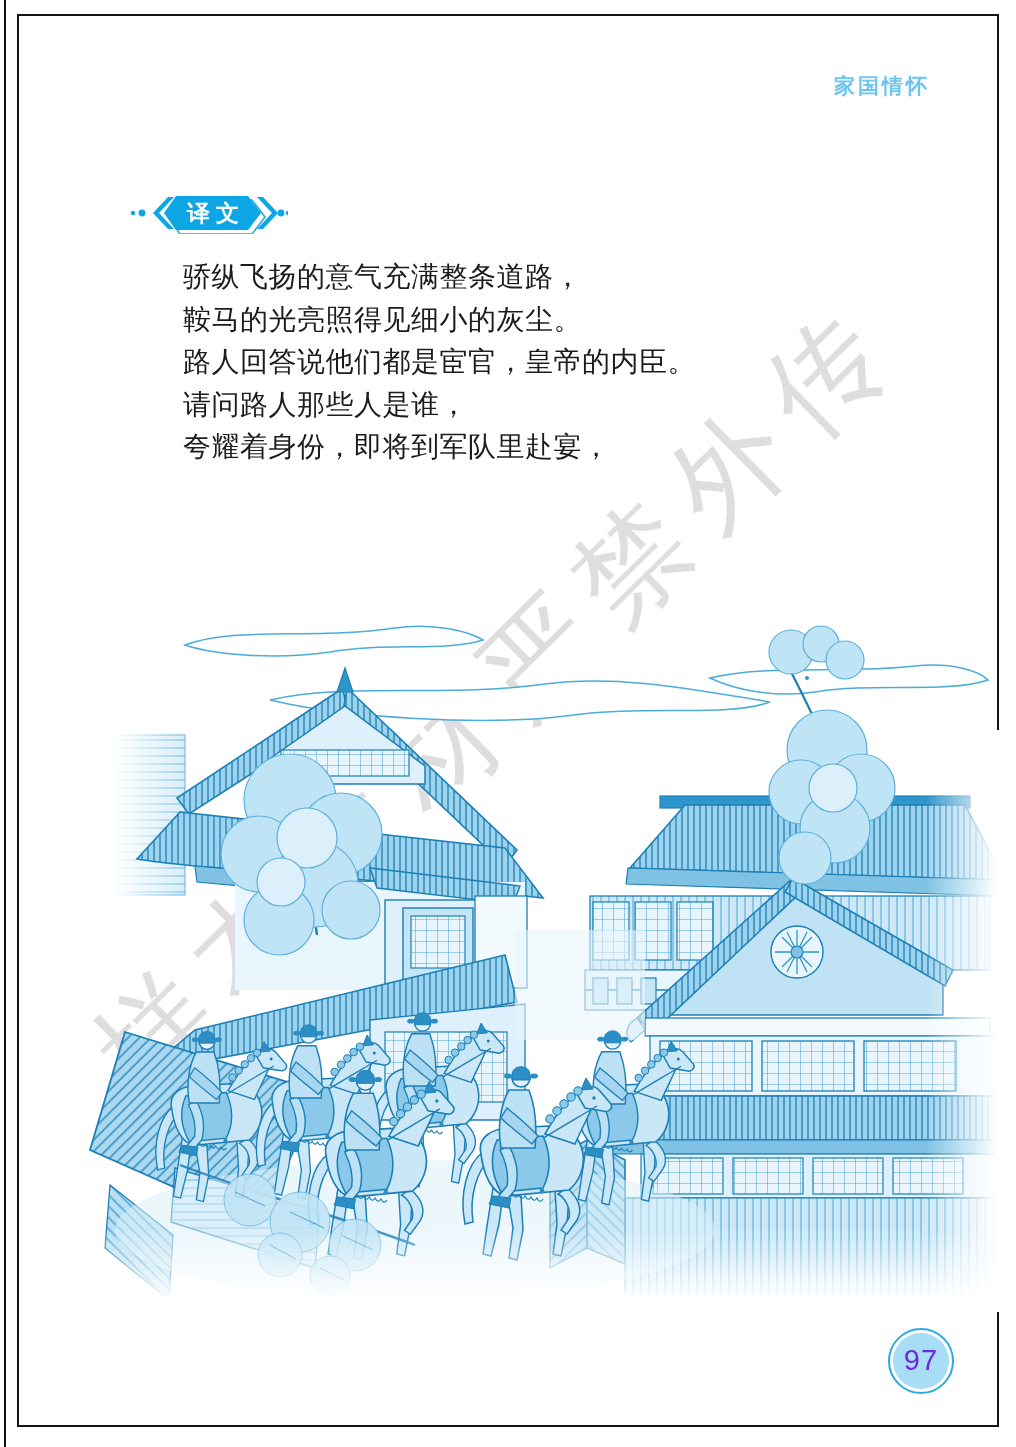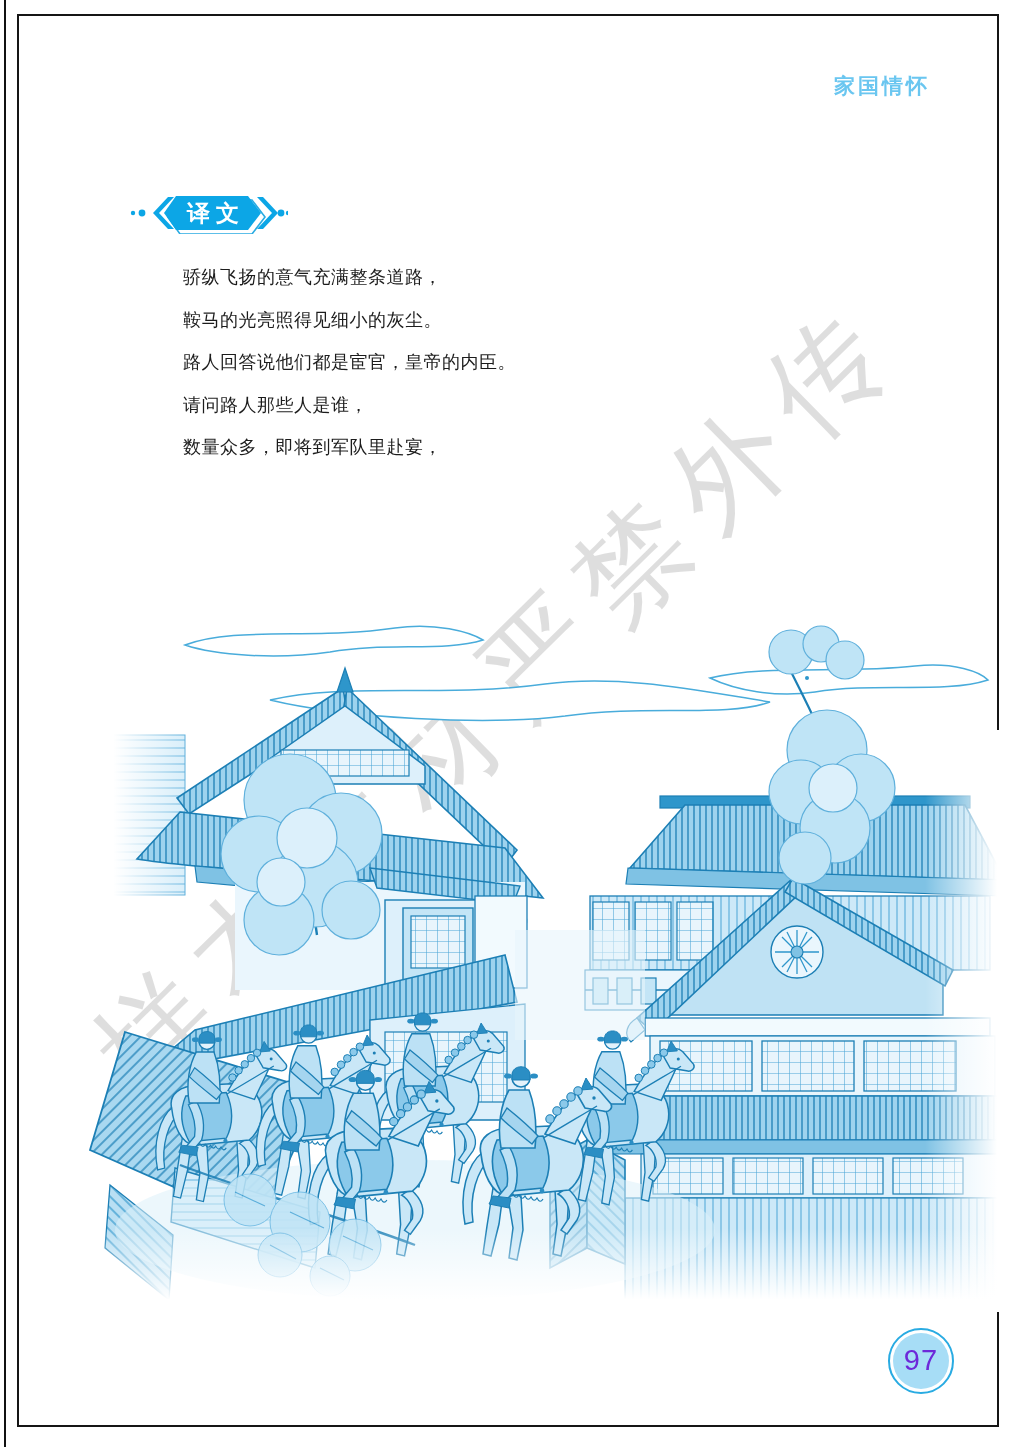--- a/index.html
+++ b/index.html
@@ -8,21 +8,21 @@
   .spine-line{position:absolute;left:4px;top:0;width:2px;height:100%;background:#111;}
   .page-border{position:absolute;left:17px;top:14px;width:982px;height:1413px;border:2px solid #151515;box-sizing:border-box;}
   .header-label{position:absolute;top:72px;right:86px;font-family:"Liberation Sans","DejaVu Sans",sans-serif;
           font-weight:700;font-size:21px;letter-spacing:3px;color:#6ac6f0;}
   
   .badge-wrap{position:absolute;left:128px;top:192px;width:160px;height:42px;}
   .badge-wrap svg{display:block;}
   .badge-text{font-family:"Liberation Sans","DejaVu Sans",sans-serif;font-weight:700;font-size:23px;
           letter-spacing:6px;fill:#ffffff;}
   
-  .trans{position:absolute;left:183px;top:256px;color:#1c1c1c;font-size:18px;line-height:42.5px;}
+  .trans{position:absolute;left:183px;top:256px;color:#1c1c1c;font-size:28px;line-height:42.5px;}
   .trans p{margin:0;white-space:nowrap;letter-spacing:0.5px;}
   
   .watermark{position:absolute;left:116px;top:998px;font-size:112px;letter-spacing:22px;
           color:rgba(0,0,0,0.13);white-space:nowrap;transform:rotate(-44.5deg);transform-origin:0 50%;
           font-family:"Liberation Serif","DejaVu Serif",serif;pointer-events:none;z-index:1;}
   .illus{position:absolute;left:85px;top:600px;z-index:2;}
   
   .pagenum{position:absolute;left:888px;top:1328px;width:66px;height:66px;z-index:3;}
   .pagenum .ring{position:absolute;left:0;top:0;width:62px;height:62px;border:2px solid #29abe2;border-radius:50%;}
   .pagenum .disc{position:absolute;left:5px;top:5px;width:56px;height:56px;background:#a7ddf6;border-radius:50%;}
@@ -54,21 +54,21 @@
         <circle cx="160" cy="21" r="2.2" fill="#0ca6e6"></circle>
       </g>
     </svg>
   </div>
 
   <div class="trans">
     <p>骄纵飞扬的意气充满整条道路，</p>
     <p>鞍马的光亮照得见细小的灰尘。</p>
     <p>路人回答说他们都是宦官，皇帝的内臣。</p>
     <p>请问路人那些人是谁，</p>
-    <p>数量众多，即将到军队里赴宴，</p>
+    <p>夸耀着身份，即将到军队里赴宴，</p>
   </div>
 
   <div class="watermark">样本教材严禁外传</div>
 
   <svg class="illus" width="920" height="712" viewBox="0 0 920 712">
     <defs>
       <pattern id="pv" width="6" height="10" patternUnits="userSpaceOnUse">
         <rect width="6" height="10" fill="#9ed3ee"></rect>
           <line x1="3" y1="0" x2="3" y2="10" stroke="#1c7fb5" stroke-width="1.3"></line>
       </pattern>

